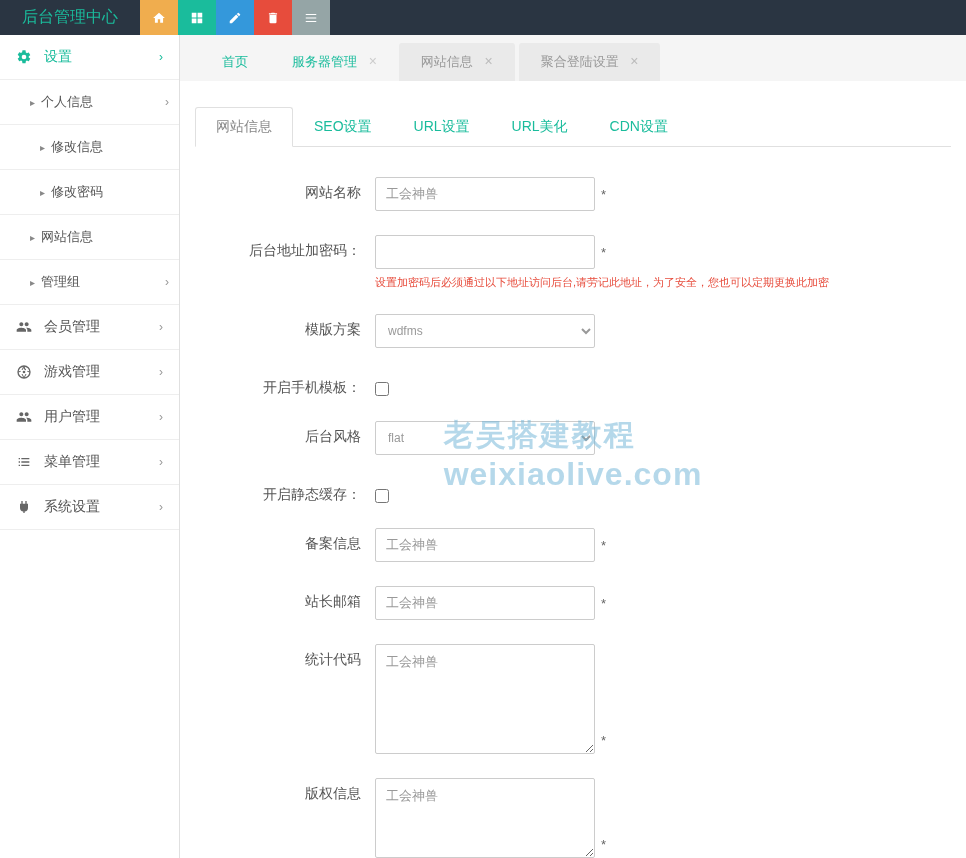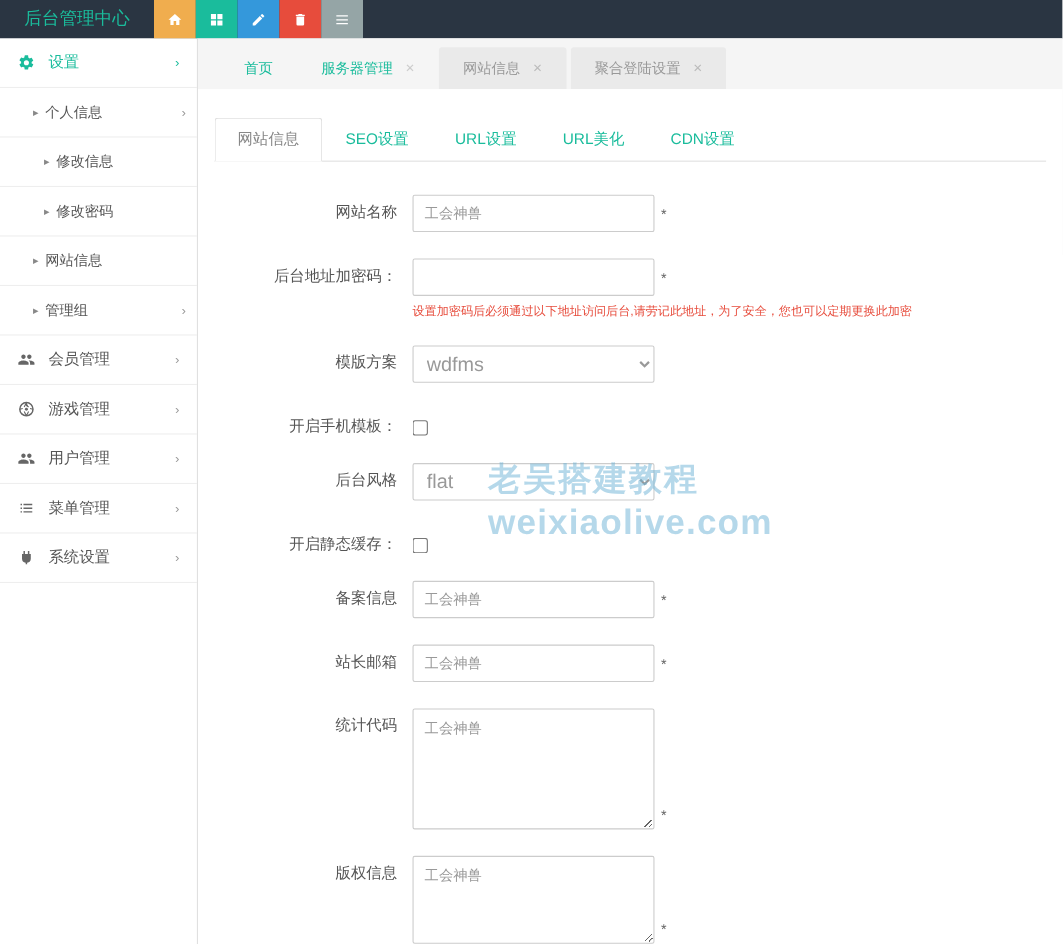--- a/index.html
+++ b/index.html
@@ -46,21 +46,21 @@
     .sub-tabs { display: flex; border-bottom: 1px solid #e0e0e0; margin-bottom: 30px; }
     .sub-tab { padding: 10px 20px; color: #1abc9c; font-size: 14px; cursor: pointer; border: 1px solid transparent; position: relative; top: 1px; }
     .sub-tab.active { color: #888; border: 1px solid #e0e0e0; border-bottom: 1px solid #fff; border-radius: 3px 3px 0 0; background: #fff; }
     
     
     .form-row { display: flex; margin-bottom: 24px; align-items: flex-start; }
     .form-label { width: 180px; text-align: right; padding-right: 14px; padding-top: 7px; font-size: 14px; color: #555; }
     .form-control { flex: 0 0 auto; display: flex; align-items: center; flex-wrap: wrap; }
     .input-text { width: 220px; height: 34px; border: 1px solid #ccc; padding: 0 10px; font-size: 13px; color: #999; border-radius: 2px; }
     .input-text::placeholder { color: #bbb; }
-    .select { width: 220px; height: 34px; border: 1px solid #ccc; padding: 0 8px; font-size: 18px; color: #999; border-radius: 2px; background: #fff; }
+    .select { width: 220px; height: 34px; border: 1px solid #ccc; padding: 0 8px; font-size: 12px; color: #999; border-radius: 2px; background: #fff; }
     .textarea { width: 220px; height: 110px; border: 1px solid #ccc; padding: 8px 10px; font-size: 13px; color: #999; border-radius: 2px; resize: both; font-family: inherit; }
     .textarea.short { height: 80px; }
     .star { margin-left: 6px; color: #666; }
     .hint { color: #e74c3c; font-size: 11px; margin-top: 6px; width: 100%; padding-left: 0; }
     .checkbox { width: 14px; height: 14px; margin-top: 10px; }
     
     
     .watermark { position: absolute; left: 50%; top: 380px; transform: translateX(-50%); pointer-events: none; opacity: 0.5; }
     .wm-cn { font-size: 30px; color: #6db3d6; font-weight: bold; letter-spacing: 2px; }
     .wm-en { font-size: 32px; color: #6db3d6; font-weight: bold; letter-spacing: 1px; }

